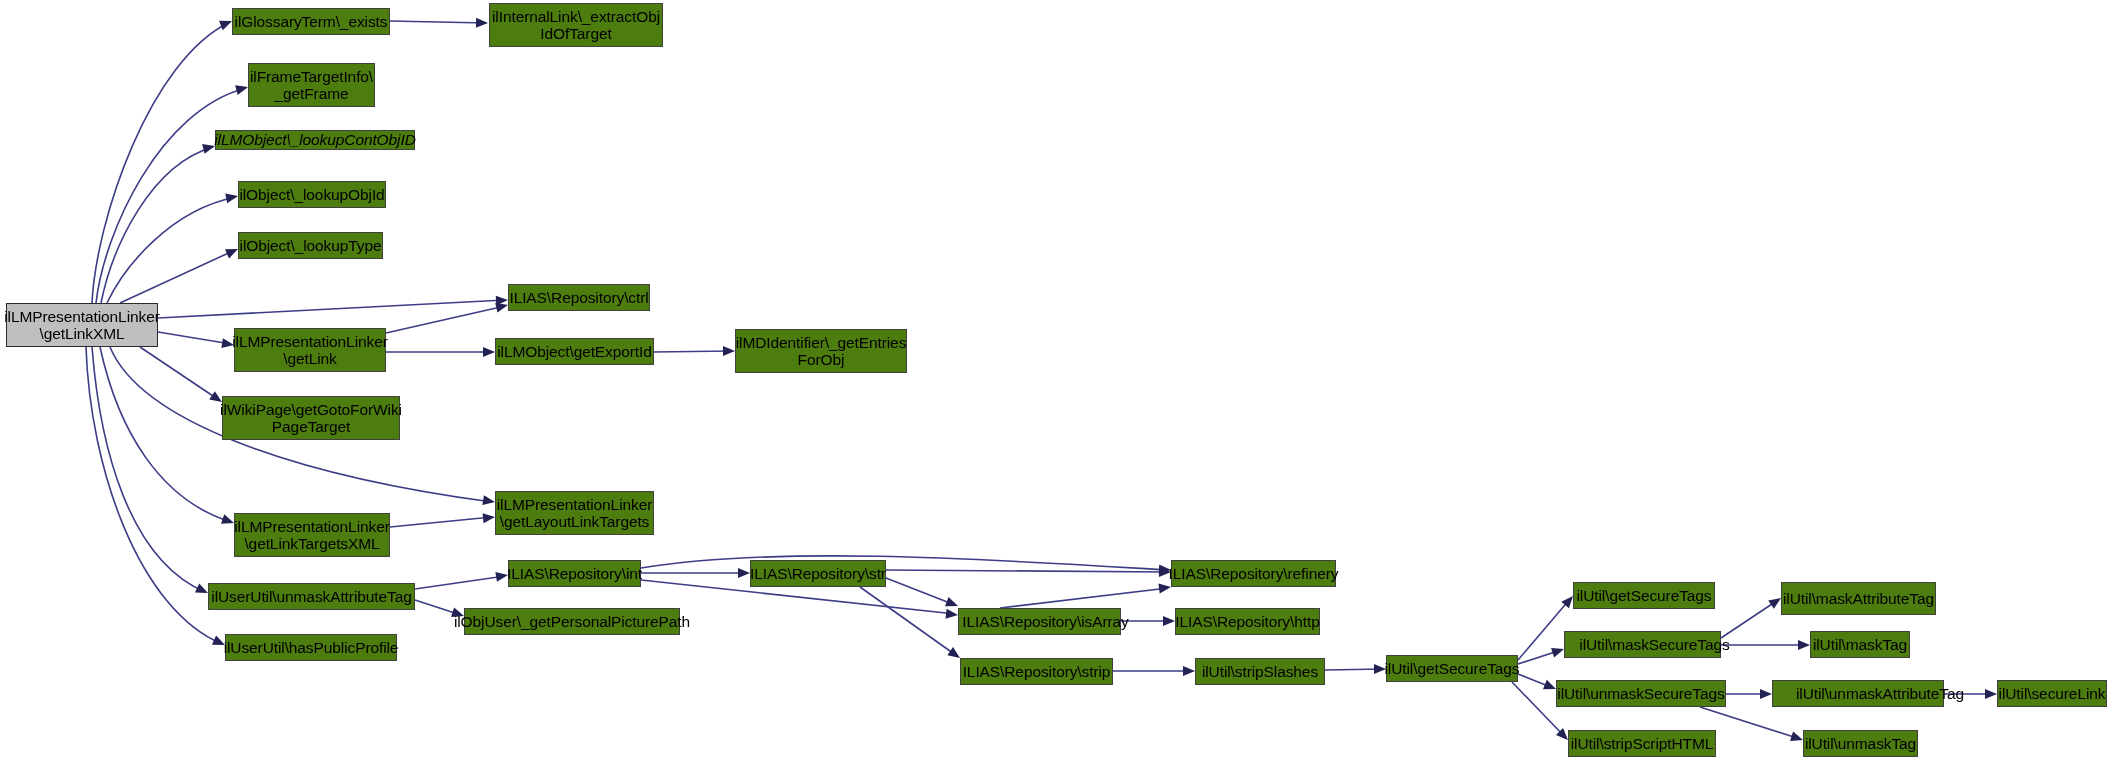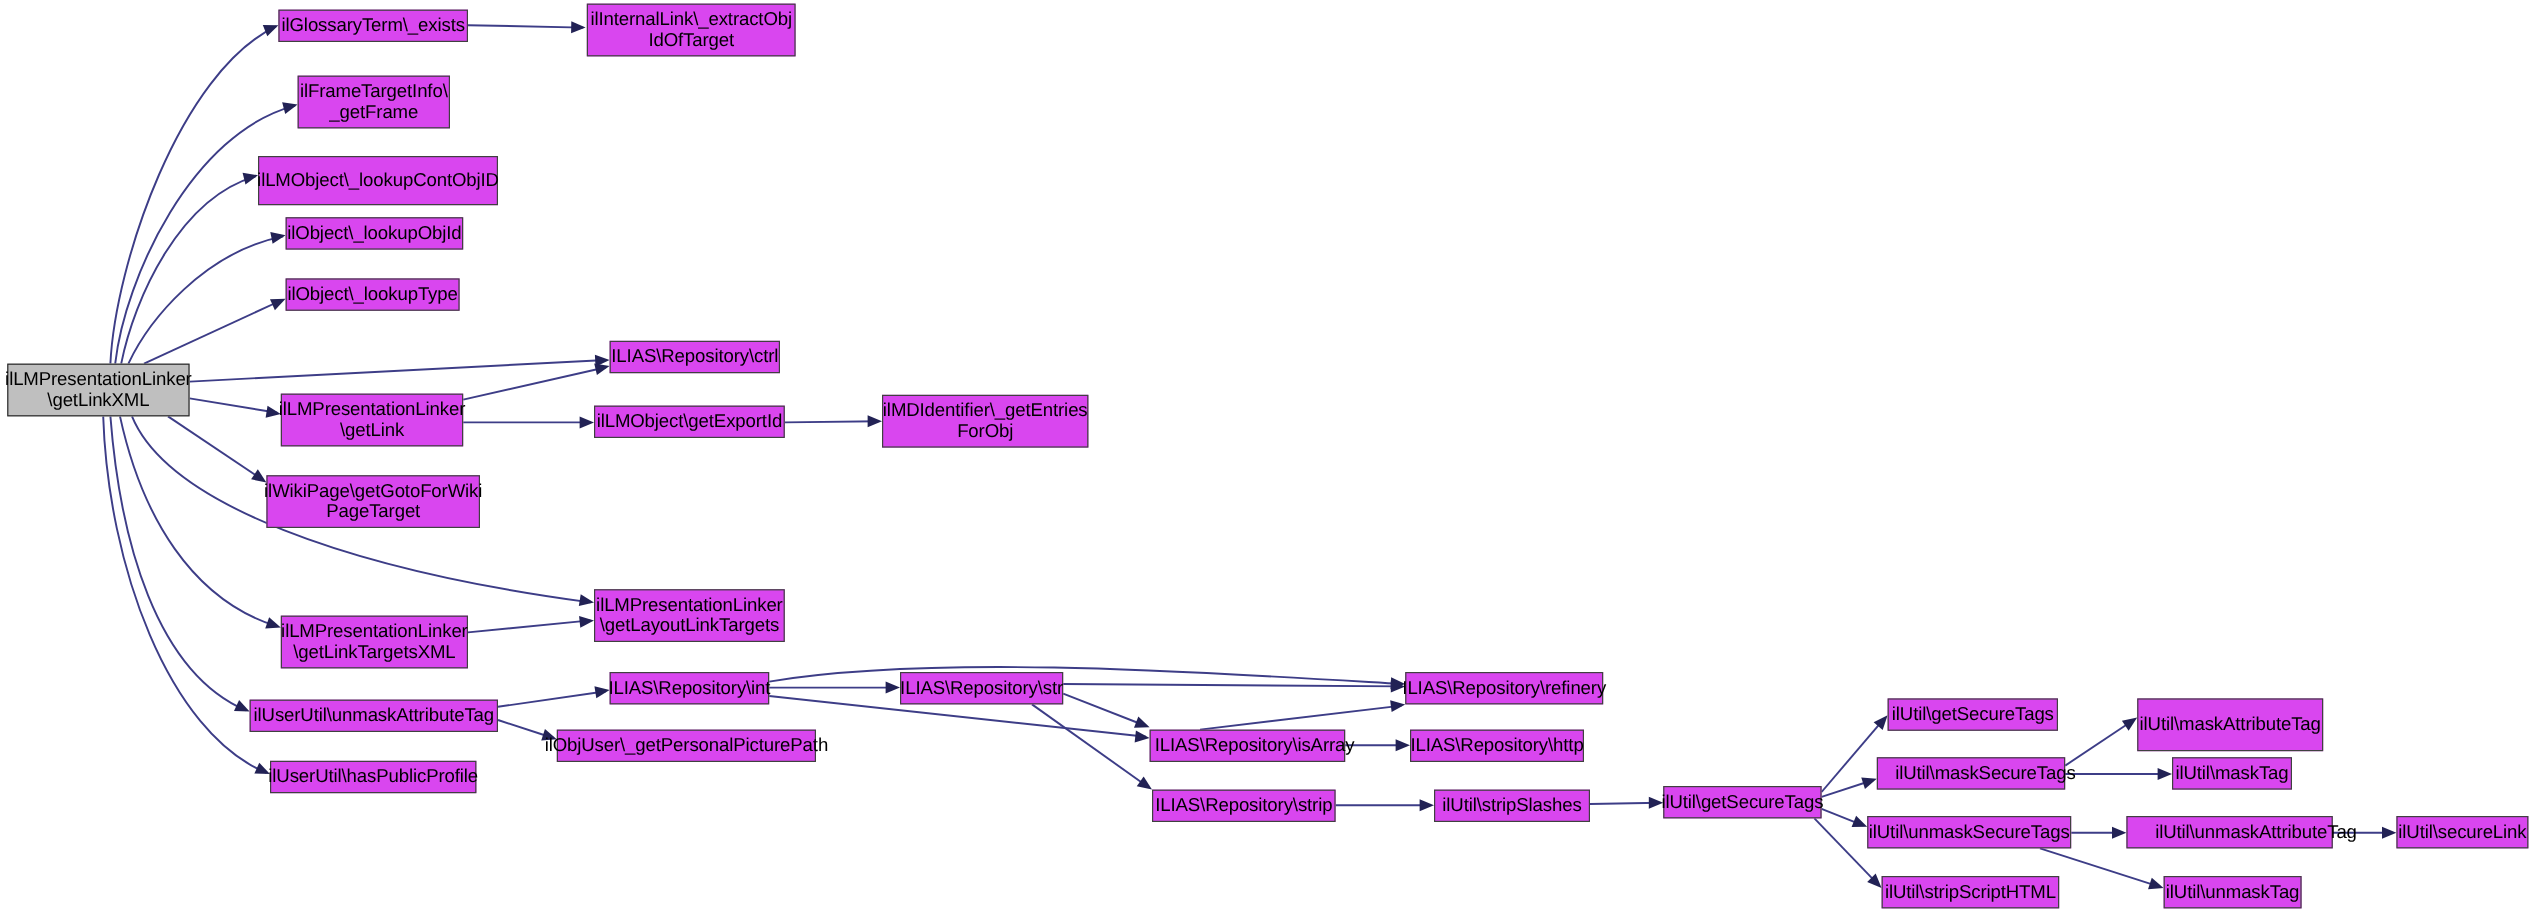--- a/index.html
+++ b/index.html
@@ -1,19 +1,19 @@
 <!DOCTYPE html>
 <html><head>
 <meta charset="utf-8">
 <style>
   html,body{margin:0;padding:0;background:#ffffff;}
   body{font-family:"Liberation Sans", sans-serif;}
   #graph-root{position:relative;width:2111px;height:766px;overflow:hidden;background:#fff;}
   #edges-layer{position:absolute;left:0;top:0;width:2111px;height:766px;}
-  .node{position:absolute;box-sizing:border-box;border:1.5px solid #404040;background:#d946ef;
+  .node{position:absolute;box-sizing:border-box;border:1.5px solid #404040;background:#4d7c0f;
         display:flex;align-items:center;justify-content:center;text-align:center;
         font-size:15.5px;color:#000;line-height:1.12;letter-spacing:-0.1px;
         white-space:pre-line;padding:0 4px;}
   .node.root{background:#bfbfbf;border-color:#2b2b2b;}
   .edge{fill:none;stroke:#3d3d87;stroke-width:1.6px;}
   .arrowhead{fill:#222255;stroke:none;}
 </style>
 </head>
 <body>
 
@@ -97,21 +97,21 @@
       <path d="M 0,0 L -12,-5 L -12,5 Z" class="arrowhead" transform="translate(1997,694) rotate(0)"></path>
     </svg>
   <div id="nodes-layer">
       <div class="node root" style="left: 6px; top: 303px; width: 152px; height: 44px;">ilLMPresentationLinker
 \getLinkXML</div>
       <div class="node" style="left: 232px; top: 8px; width: 158px; height: 27px;">ilGlossaryTerm\_exists</div>
       <div class="node" style="left: 489px; top: 3px; width: 174px; height: 44px;">ilInternalLink\_extractObj
 IdOfTarget</div>
       <div class="node" style="left: 248px; top: 63px; width: 127px; height: 44px;">ilFrameTargetInfo\
 _getFrame</div>
-      <div class="node" style="left: 215px; top: 130px; width: 200px; height: 41px;">ilLMObject\_lookupContObjID</div>
+      <div class="node" style="left: 215px; top: 130px; width: 200px; height: 20px; font-style: italic;">ilLMObject\_lookupContObjID</div>
       <div class="node" style="left: 238px; top: 181px; width: 148px; height: 27px;">ilObject\_lookupObjId</div>
       <div class="node" style="left: 238px; top: 232px; width: 145px; height: 27px;">ilObject\_lookupType</div>
       <div class="node" style="left: 508px; top: 284px; width: 142px; height: 27px;">ILIAS\Repository\ctrl</div>
       <div class="node" style="left: 234px; top: 328px; width: 152px; height: 44px;">ilLMPresentationLinker
 \getLink</div>
       <div class="node" style="left: 495px; top: 338px; width: 159px; height: 27px;">ilLMObject\getExportId</div>
       <div class="node" style="left: 735px; top: 329px; width: 172px; height: 44px;">ilMDIdentifier\_getEntries
 ForObj</div>
       <div class="node" style="left: 222px; top: 396px; width: 178px; height: 44px;">ilWikiPage\getGotoForWiki
 PageTarget</div>
@@ -127,19 +127,19 @@
       <div class="node" style="left: 1175px; top: 608px; width: 145px; height: 27px;">ILIAS\Repository\http</div>
       <div class="node" style="left: 464px; top: 608px; width: 216px; height: 27px;">ilObjUser\_getPersonalPicturePath</div>
       <div class="node" style="left: 225px; top: 634px; width: 172px; height: 27px;">ilUserUtil\hasPublicProfile</div>
       <div class="node" style="left: 960px; top: 658px; width: 153px; height: 27px;">ILIAS\Repository\strip</div>
       <div class="node" style="left: 1195px; top: 658px; width: 130px; height: 27px;">ilUtil\stripSlashes</div>
       <div class="node" style="left: 1386px; top: 655px; width: 132px; height: 27px;">ilUtil\getSecureTags</div>
       <div class="node" style="left: 1573px; top: 582px; width: 142px; height: 27px;">ilUtil\getSecureTags</div>
       <div class="node" style="left: 1564px; top: 631px; width: 157px; height: 27px; padding-left: 28px;">ilUtil\maskSecureTags</div>
       <div class="node" style="left: 1556px; top: 680px; width: 170px; height: 27px;">ilUtil\unmaskSecureTags</div>
       <div class="node" style="left: 1568px; top: 730px; width: 148px; height: 27px;">ilUtil\stripScriptHTML</div>
-      <div class="node" style="left: 1781px; top: 582px; width: 155px; height: 44px;">ilUtil\maskAttributeTag</div>
+      <div class="node" style="left: 1781px; top: 582px; width: 155px; height: 33px;">ilUtil\maskAttributeTag</div>
       <div class="node" style="left: 1810px; top: 631px; width: 100px; height: 27px;">ilUtil\maskTag</div>
       <div class="node" style="left: 1772px; top: 680px; width: 172px; height: 27px; padding-left: 48px;">ilUtil\unmaskAttributeTag</div>
       <div class="node" style="left: 1803px; top: 730px; width: 115px; height: 27px;">ilUtil\unmaskTag</div>
       <div class="node" style="left: 1997px; top: 680px; width: 110px; height: 27px;">ilUtil\secureLink</div>
     </div>
 </div>
 
 </body></html>

